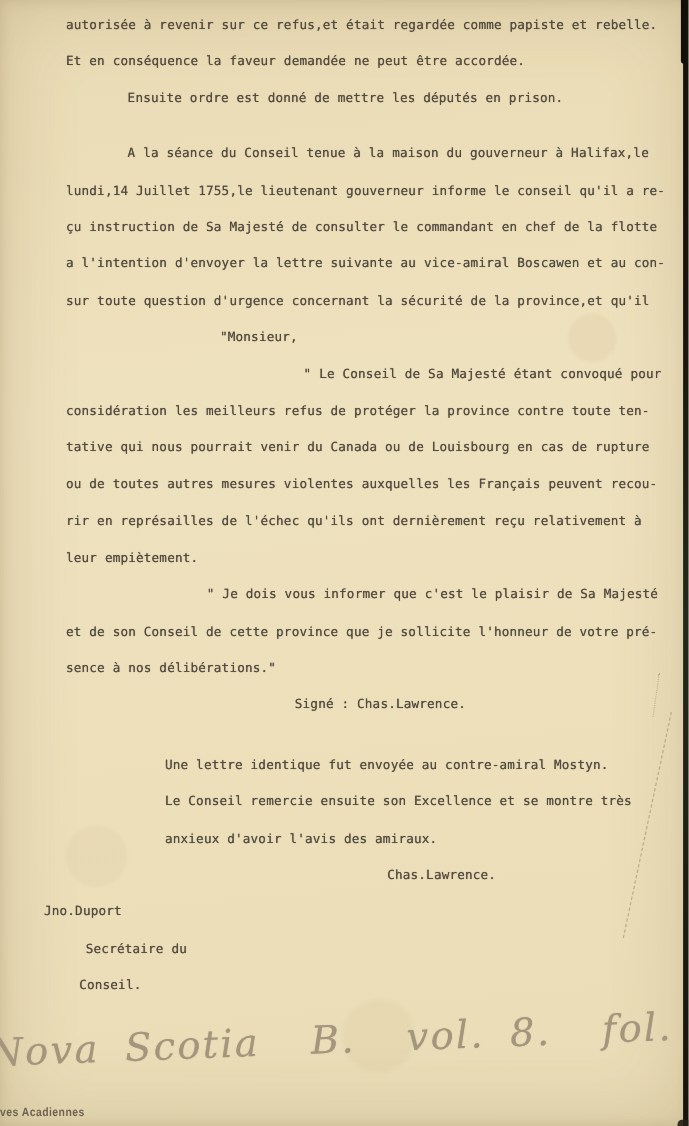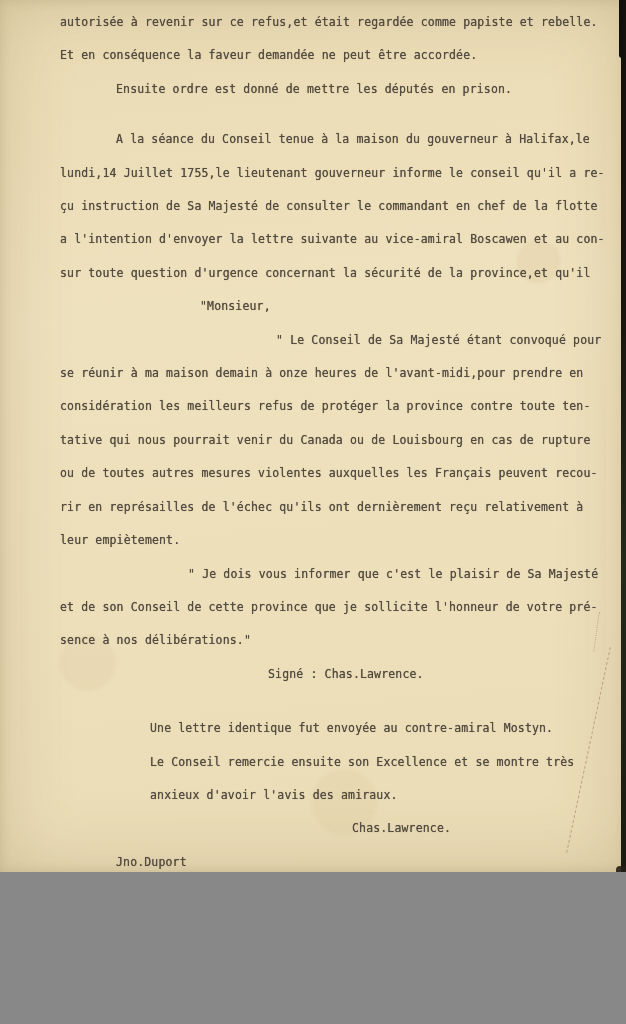--- a/index.html
+++ b/index.html
@@ -1,18 +1,18 @@
 <!DOCTYPE html>
 <html><head>
 <meta charset="utf-8">
 <style>
   html,body{margin:0;padding:0;background:#888;}
   .page{
     position:relative;
-    width:626px;height:872px;
+    width:626px;height:1024px;
     overflow:hidden;
     background:
       radial-gradient(circle at 86% 30%, rgba(186,156,106,.10) 0 20px, transparent 24px),
       radial-gradient(circle at 14% 76%, rgba(186,156,106,.08) 0 26px, transparent 30px),
       radial-gradient(circle at 55% 92%, rgba(196,168,118,.10) 0 30px, transparent 36px),
       linear-gradient(175deg,#e9dbb4 0%,#eee1bd 35%,#ecdfba 70%,#e9dcb6 100%);
     box-shadow: inset 0 0 70px rgba(122,96,54,.22), inset 0 0 12px rgba(122,96,54,.18);
     font-family:"DejaVu Sans Mono","Liberation Mono",monospace;
   }
   
@@ -26,21 +26,21 @@
     opacity:.94;
   }
   .i0{padding-left:60px}
   .i1{padding-left:116px}
   .i2{padding-left:200px}
   .i3{padding-left:276px}
   .i4{padding-left:188px}
   .i5{padding-left:268px}
   .i6{padding-left:150px}
   .i7{padding-left:352px}
-  .i8{padding-left:116px}
+  .i8{padding-left:40px}
   .i9{padding-left:78px}
   .i10{padding-left:72px}
   .g1{margin-top:17px}
   .g2{margin-top:21px}
   
   .handwriting{
     position:absolute;left:-10px;top:926px;width:640px;
     font-family:"DejaVu Serif","Liberation Serif",serif;
     font-style:italic;
     font-size:35px;
@@ -95,21 +95,20 @@
     <div class="ln i0">autorisée à revenir sur ce refus,et était regardée comme papiste et rebelle.</div>
     <div class="ln i0">Et en conséquence la faveur demandée ne peut être accordée.</div>
     <div class="ln i1">Ensuite ordre est donné de mettre les députés en prison.</div>
     <div class="ln i1 g1">A la séance du Conseil tenue à la maison du gouverneur à Halifax,le</div>
     <div class="ln i0">lundi,14 Juillet 1755,le lieutenant gouverneur informe le conseil qu'il a re-</div>
     <div class="ln i0">çu instruction de Sa Majesté de consulter le commandant en chef de la flotte</div>
     <div class="ln i0">a l'intention d'envoyer la lettre suivante au vice-amiral Boscawen et au con-</div>
     <div class="ln i0">sur toute question d'urgence concernant la sécurité de la province,et qu'il</div>
     <div class="ln i2">"Monsieur,</div>
     <div class="ln i3">" Le Conseil de Sa Majesté étant convoqué pour</div>
-    <div class="ln i0">se réunir à ma maison demain à onze heures de l'avant-midi,pour prendre en</div>
     <div class="ln i0">considération les meilleurs refus de protéger la province contre toute ten-</div>
     <div class="ln i0">tative qui nous pourrait venir du Canada ou de Louisbourg en cas de rupture</div>
     <div class="ln i0">ou de toutes autres mesures violentes auxquelles les Français peuvent recou-</div>
     <div class="ln i0">rir en représailles de l'échec qu'ils ont dernièrement reçu relativement à</div>
     <div class="ln i0">leur empiètement.</div>
     <div class="ln i4">" Je dois vous informer que c'est le plaisir de Sa Majesté</div>
     <div class="ln i0">et de son Conseil de cette province que je sollicite l'honneur de votre pré-</div>
     <div class="ln i0">sence à nos délibérations."</div>
     <div class="ln i5">Signé : Chas.Lawrence.</div>
     <div class="ln i6 g2">Une lettre identique fut envoyée au contre-amiral Mostyn.</div>

